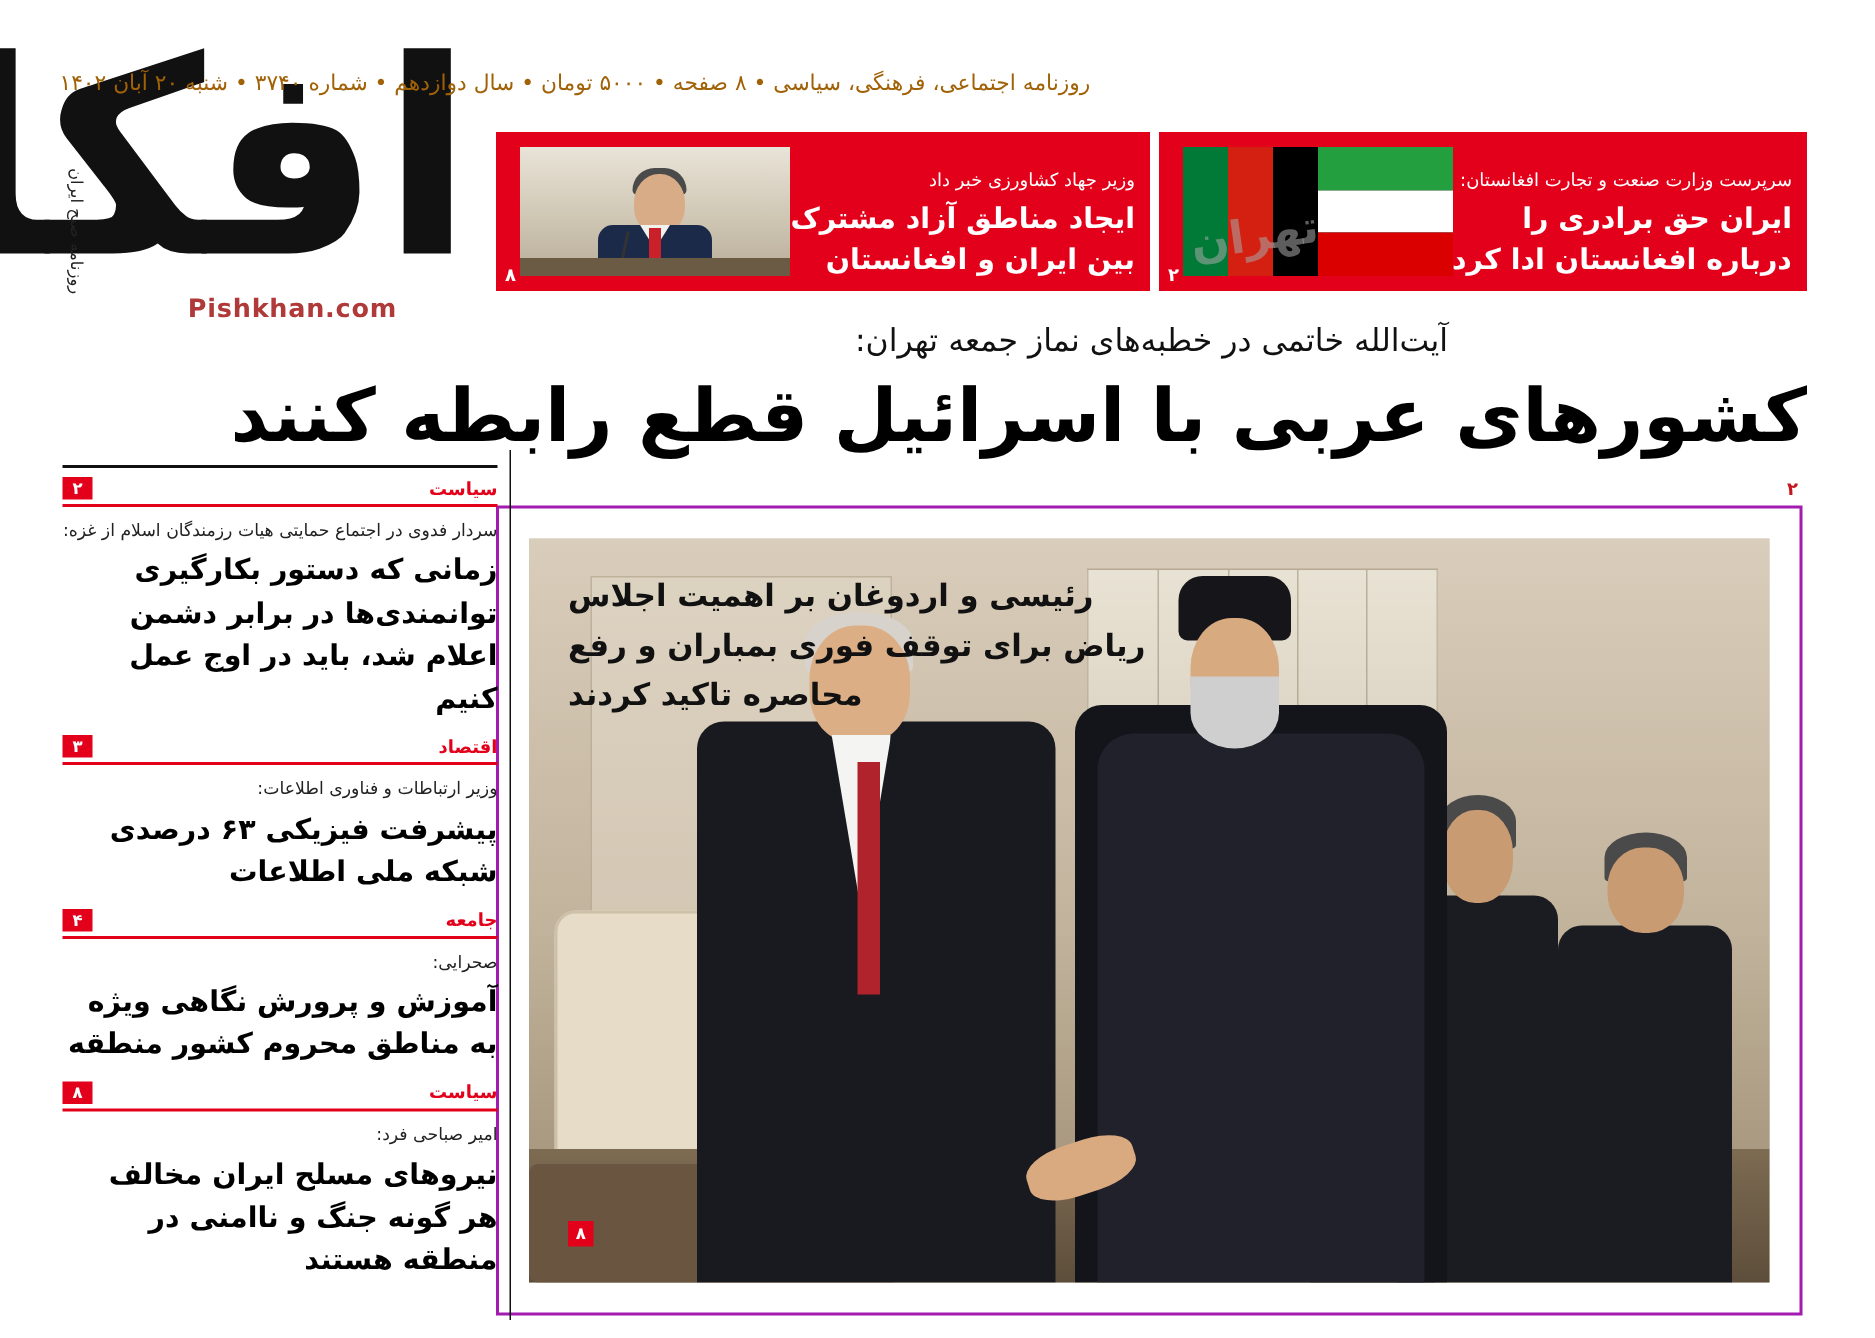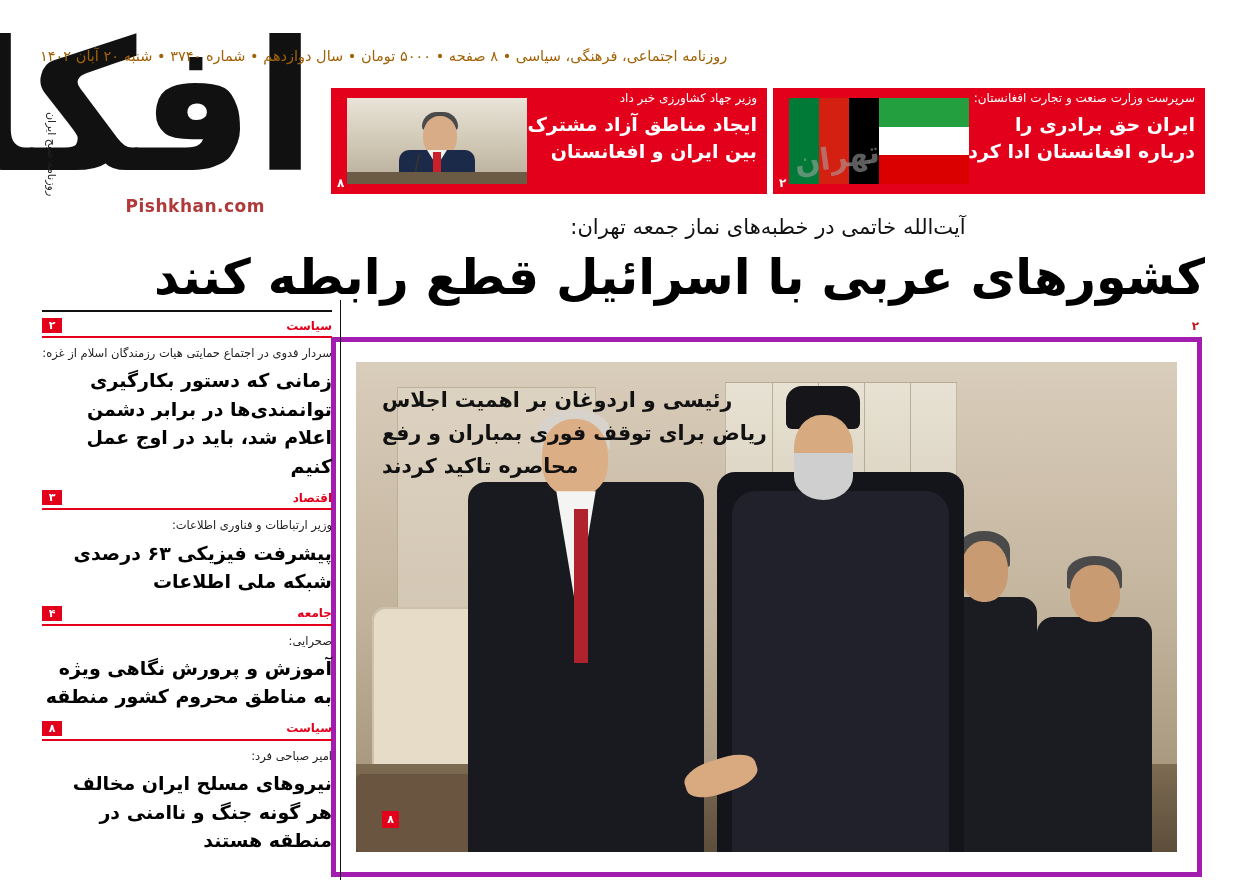--- a/index.html
+++ b/index.html
@@ -81,21 +81,21 @@
     position: absolute;
     top: 88px;
     right: 45px;
     width: 432px;
     height: 106px;
     background: #e3001b;
     overflow: hidden;
   }
   .banner-text {
     position: absolute;
-    top: 2px;
+    top: 24px;
     right: 10px;
     width: 240px;
     color: #fff;
     text-align: right;
     direction: rtl;
   }
   .banner-kicker {
     font-size: 12px;
     margin-bottom: 4px;
     line-height: 1.4;
@@ -279,21 +279,21 @@
     font-weight: bold;
   }
 
   
   .main-photo-wrap {
     position: absolute;
     top: 337px;
     right: 48px;
     width: 871px;
     height: 540px;
-    border: 5px solid #a21caf;
+    border: 2px solid #a21caf;
     background: #fff;
     padding: 0;
     box-sizing: border-box;
   }
   .main-photo {
     position: absolute;
     top: 20px;
     right: 20px;
     left: 20px;
     bottom: 20px;

